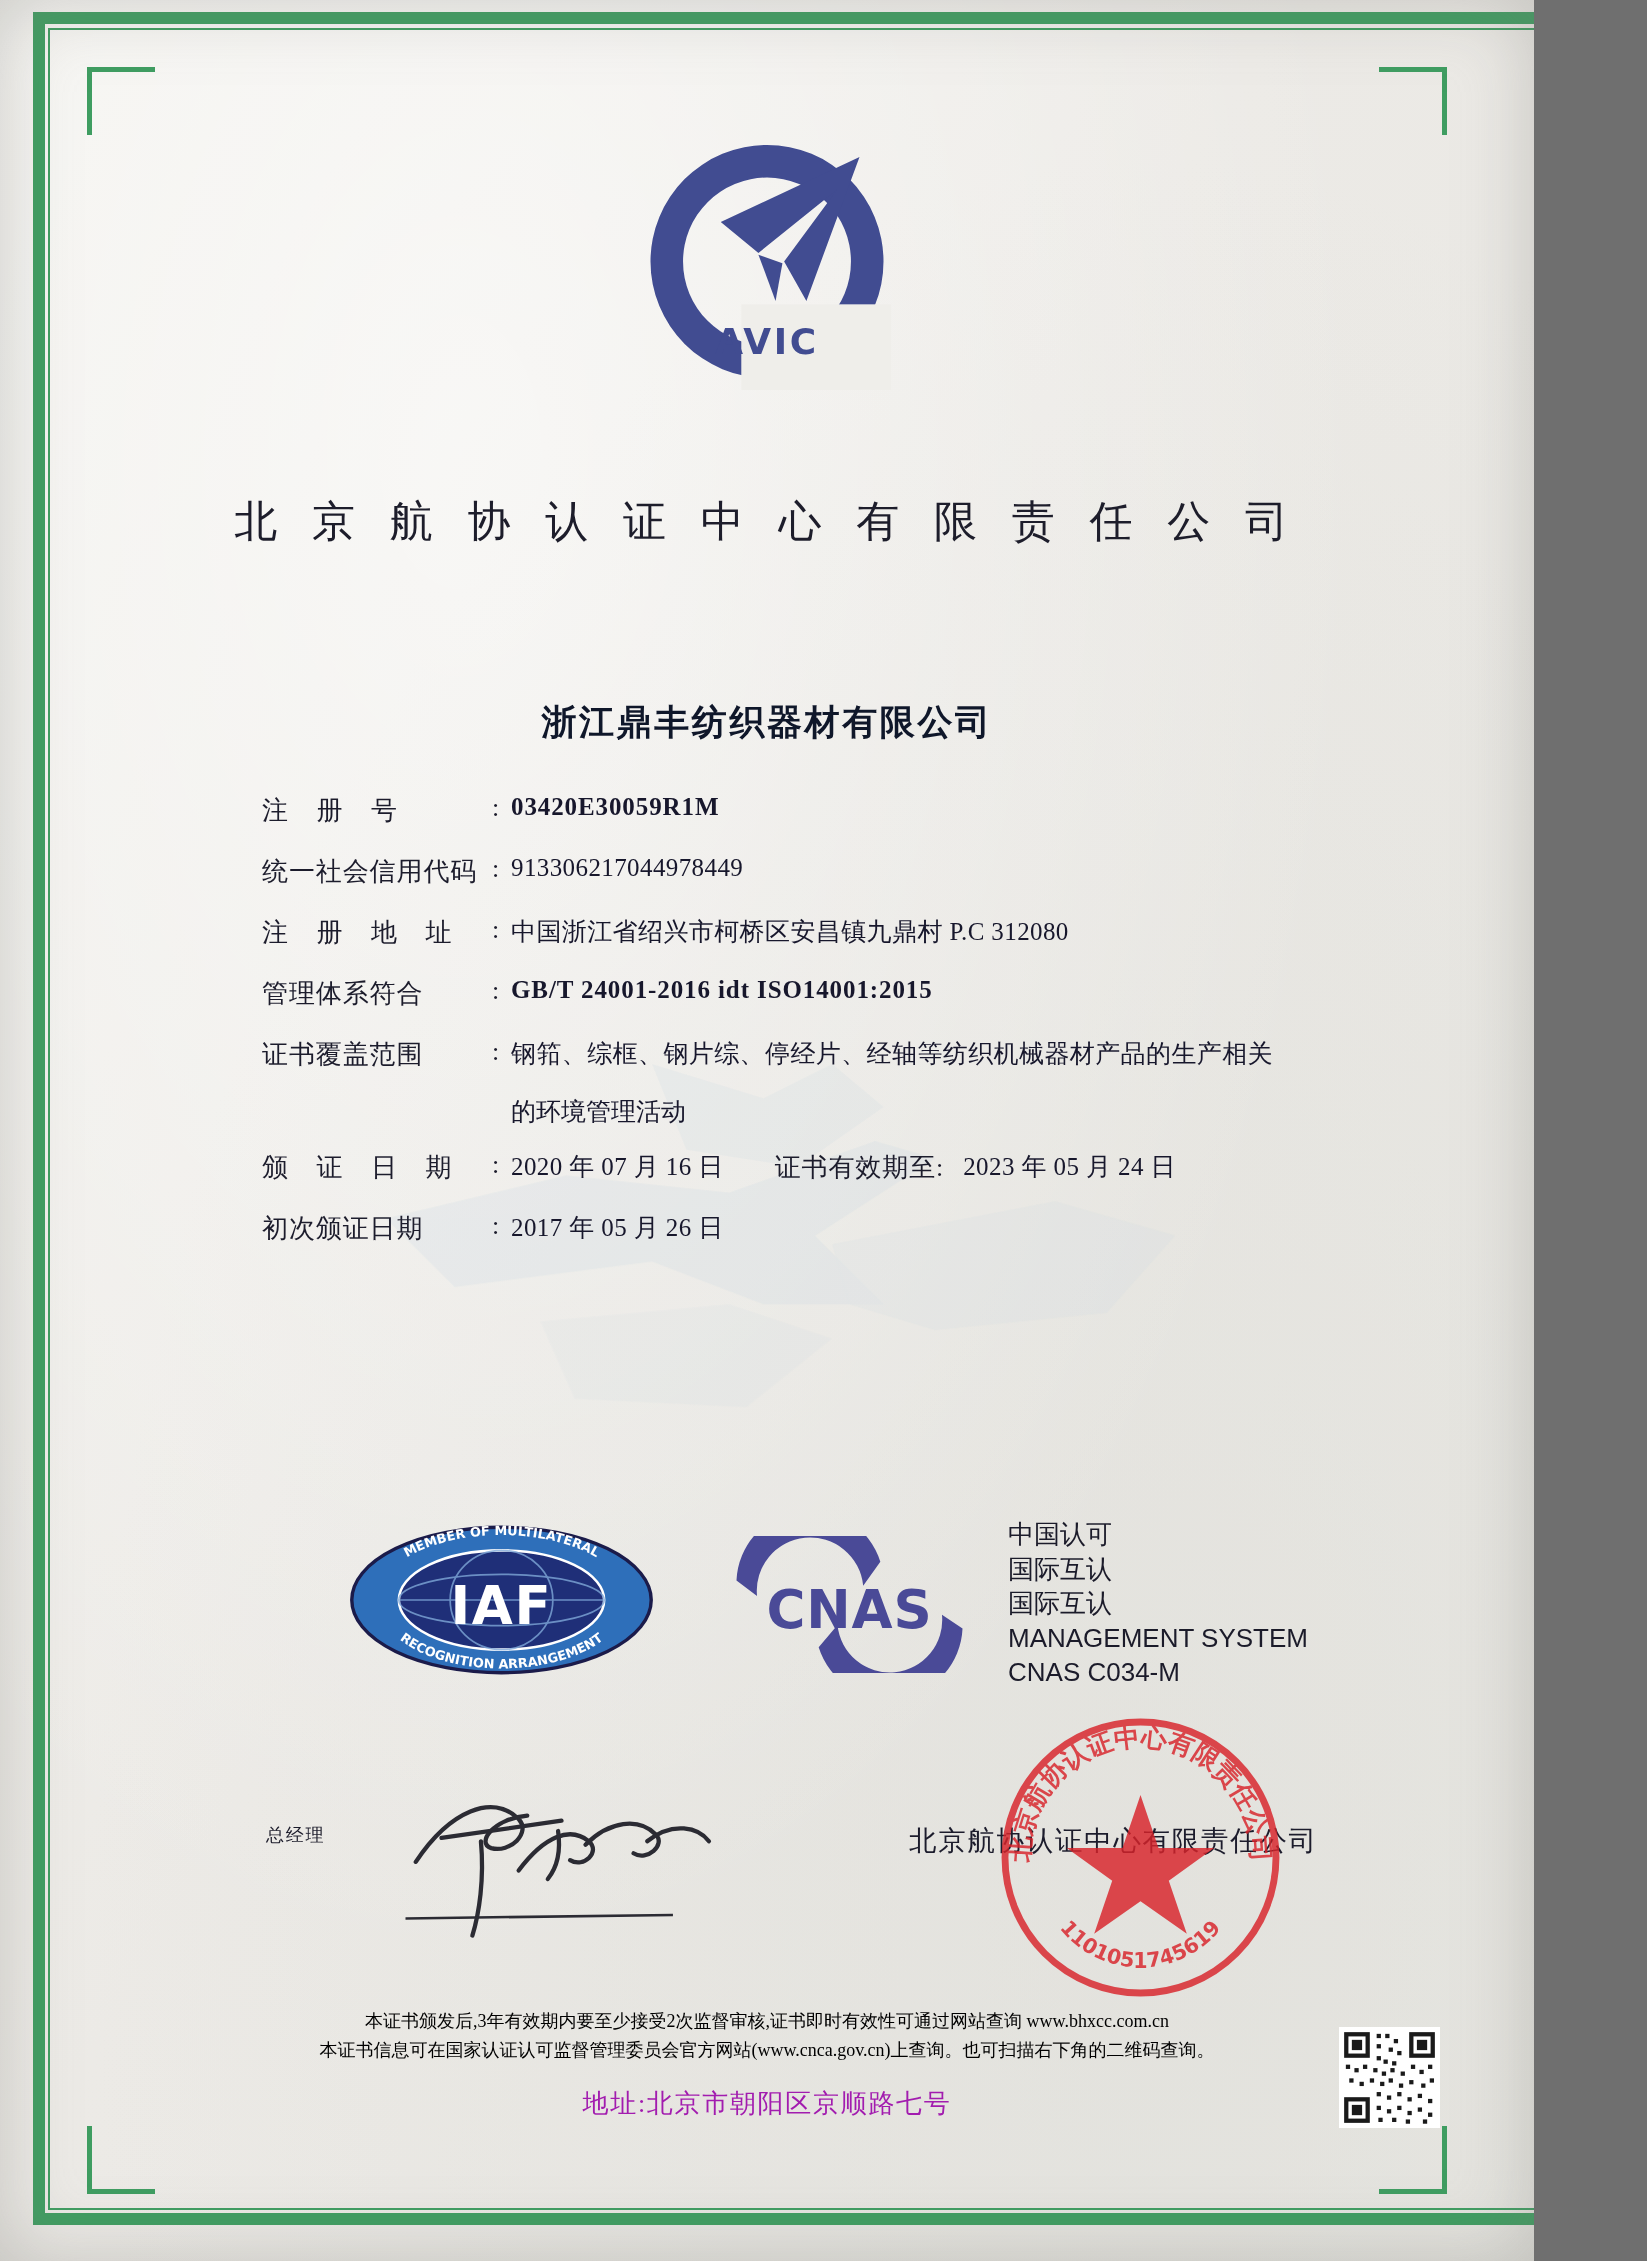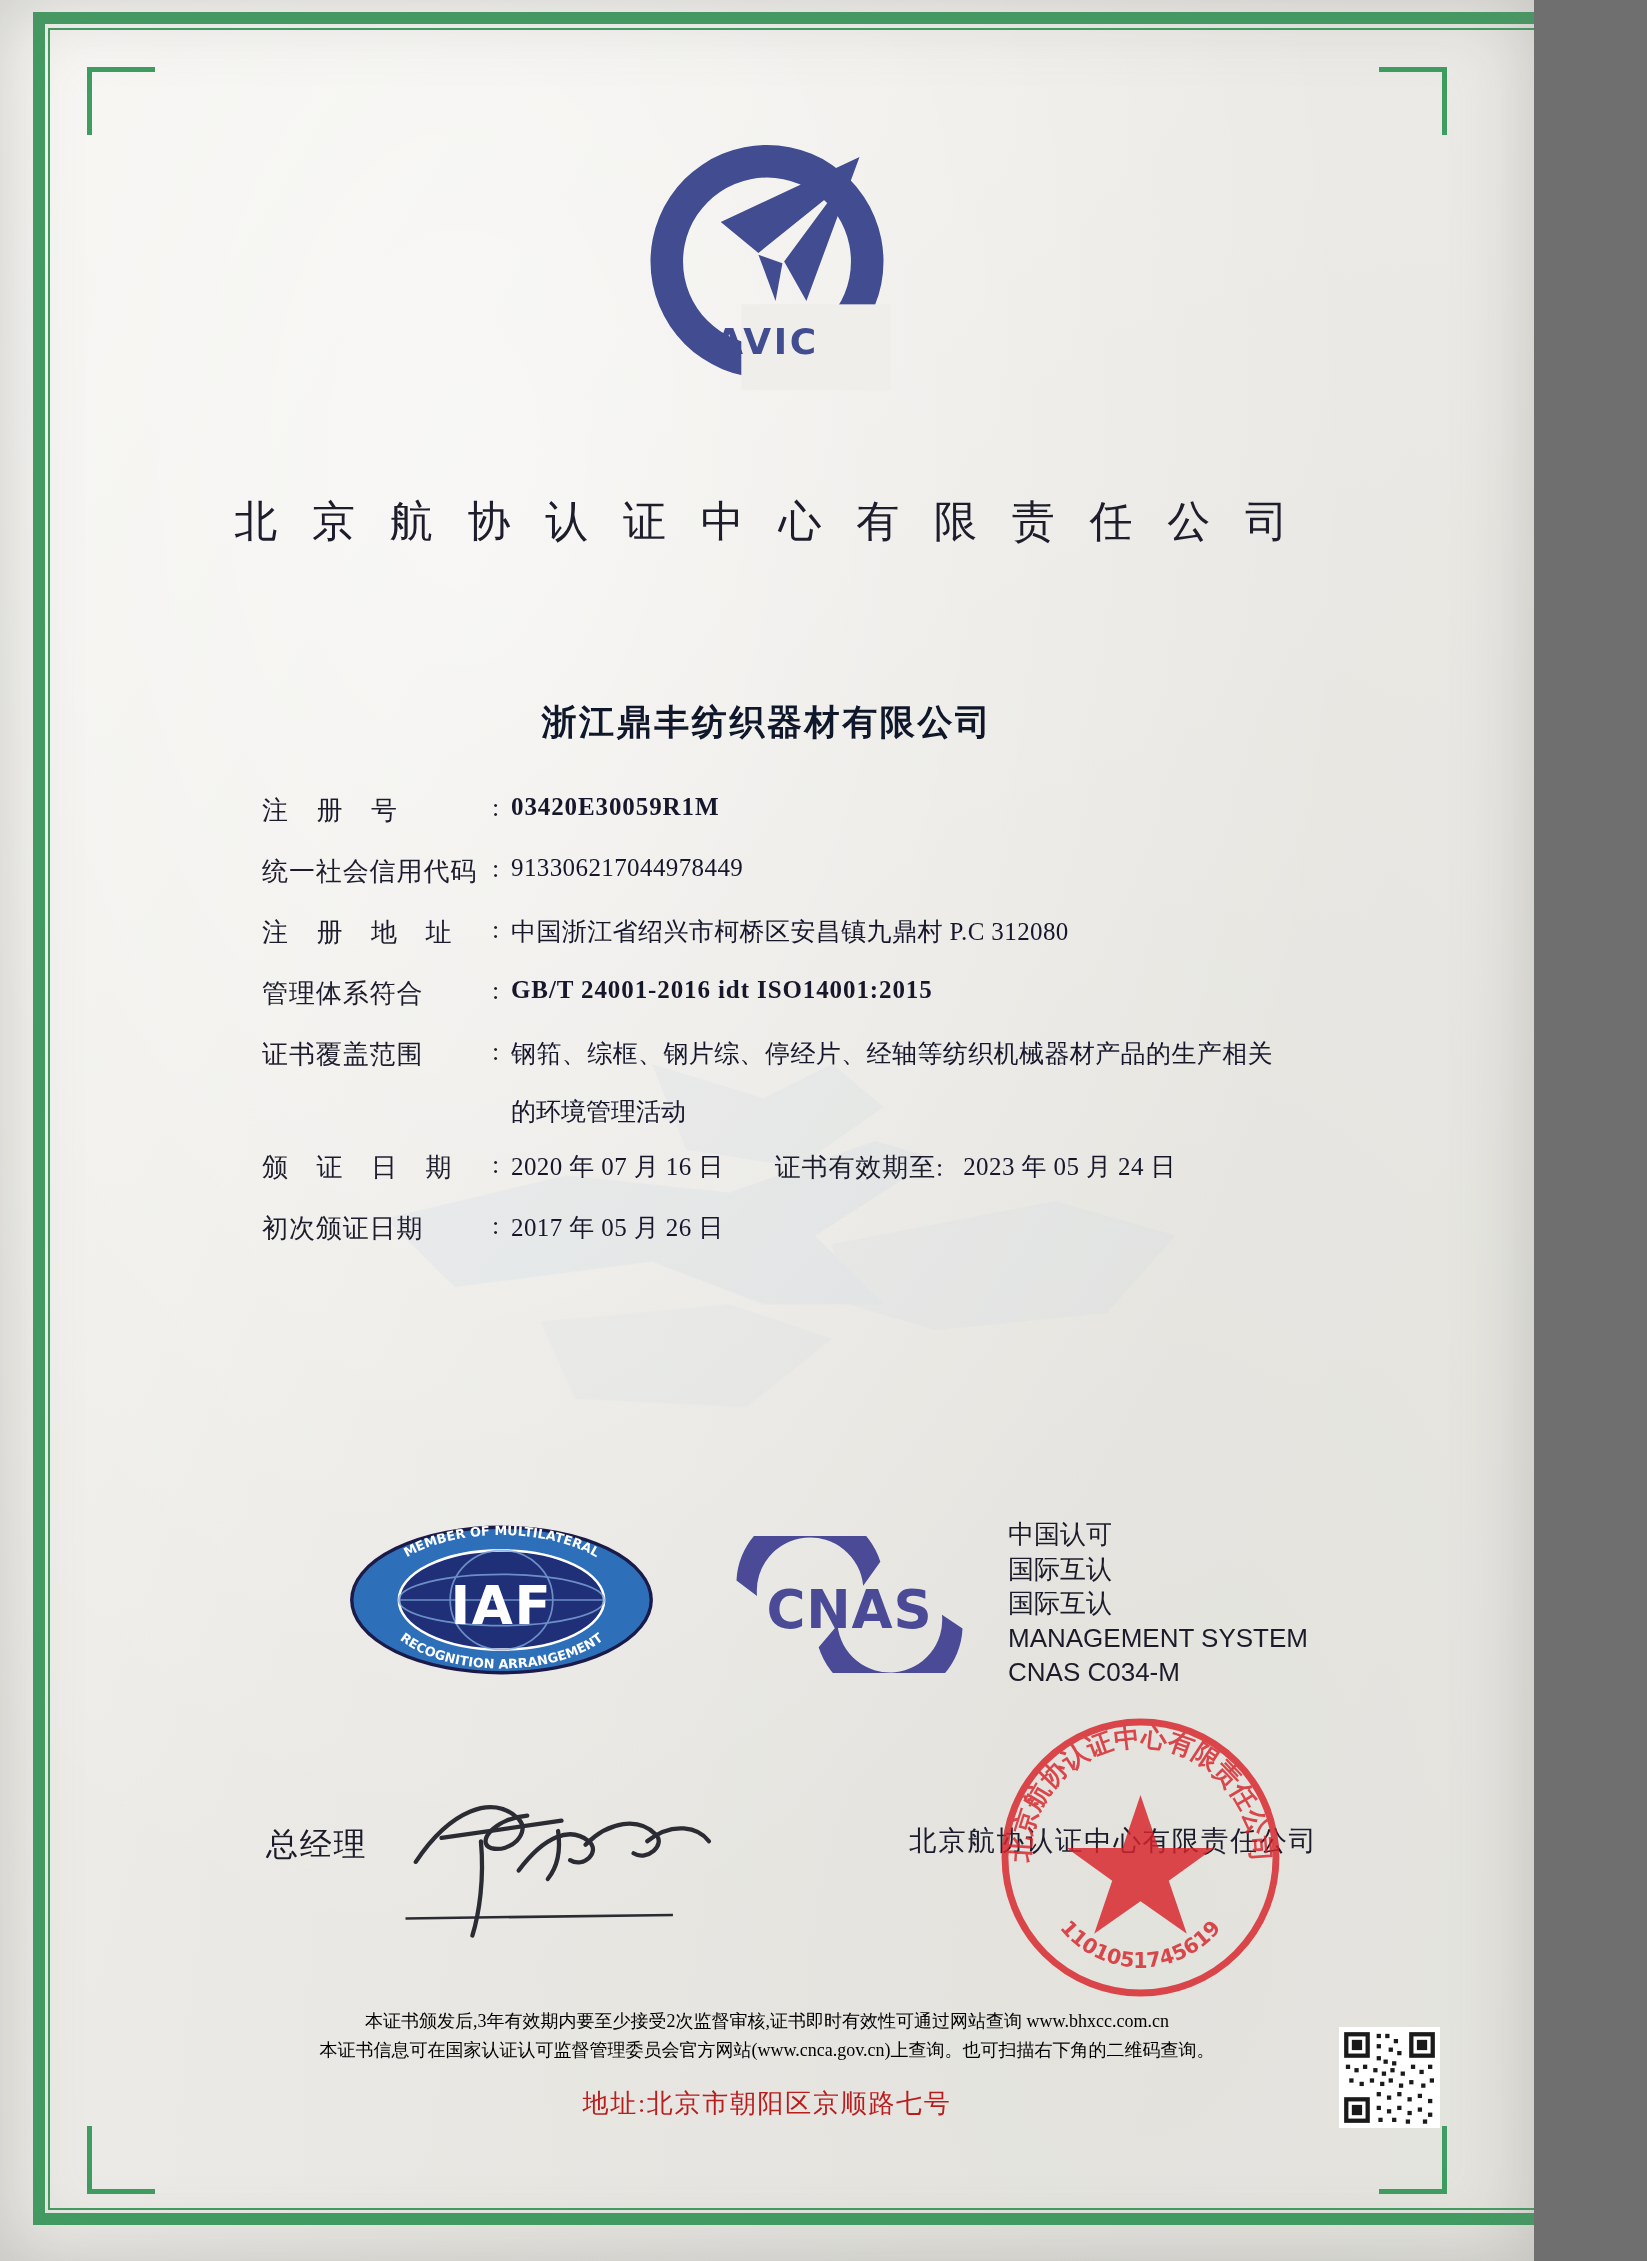--- a/index.html
+++ b/index.html
@@ -198,21 +198,21 @@
     color: #1b1b2a;
     font-family: "Liberation Sans", sans-serif;
   }
   .cnas-text .en { font-family: "Liberation Sans", sans-serif; }
 
   
   .sign-label {
     position: absolute;
     left: 266px;
     top: 1823px;
-    font-size: 32px;
+    font-size: 18px;
     color: #1b1b2a;
     letter-spacing: 1.7px;
   }
   .signature {
     position: absolute;
     left: 390px;
     top: 1759px;
     width: 343px;
     height: 180px;
   }
@@ -256,21 +256,21 @@
     line-height: 1.6;
     font-family: Liberation Serif, serif;
   }
   .address-line {
     position: absolute;
     left: 0;
     top: 2086px;
     width: 100%;
     text-align: center;
     font-size: 26px;
-    color: #b91c1c;
+    color: #a21caf;
     letter-spacing: 1.7px;
     font-family: "Liberation Serif", serif;
   }
 </style>
 </head>
 <body>
 
 <div class="page">
   <div class="paper-tex"></div>
 

